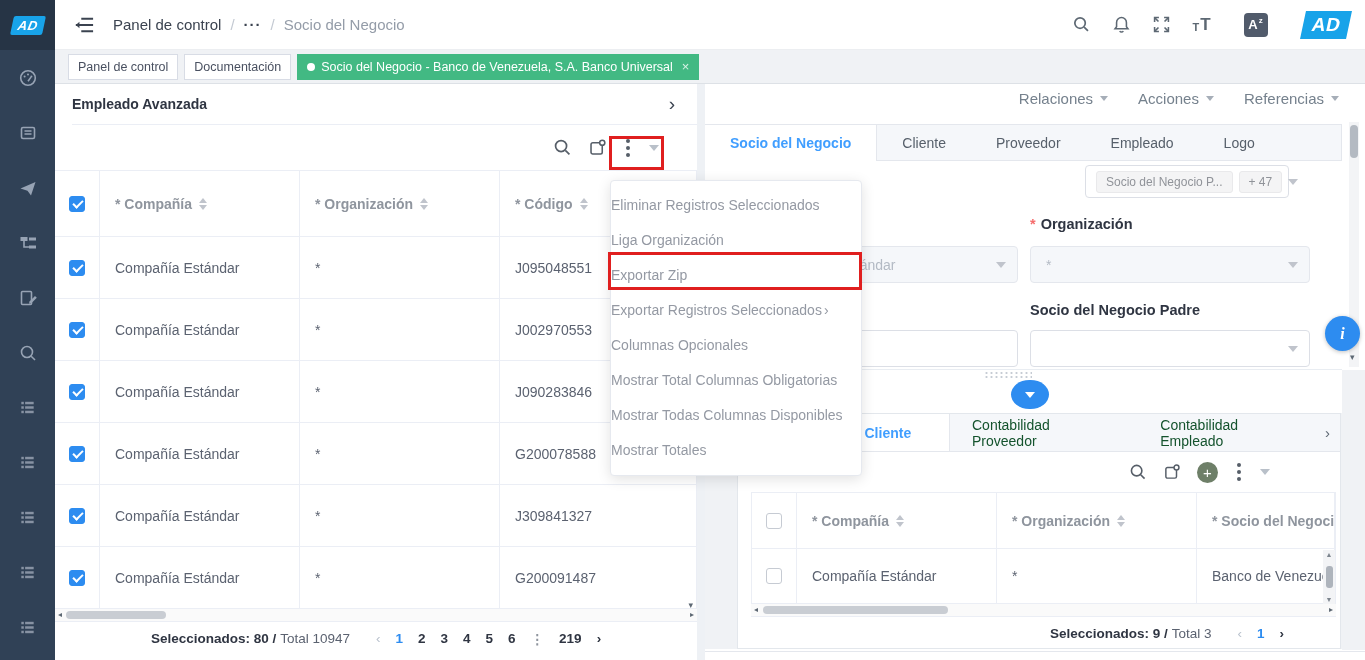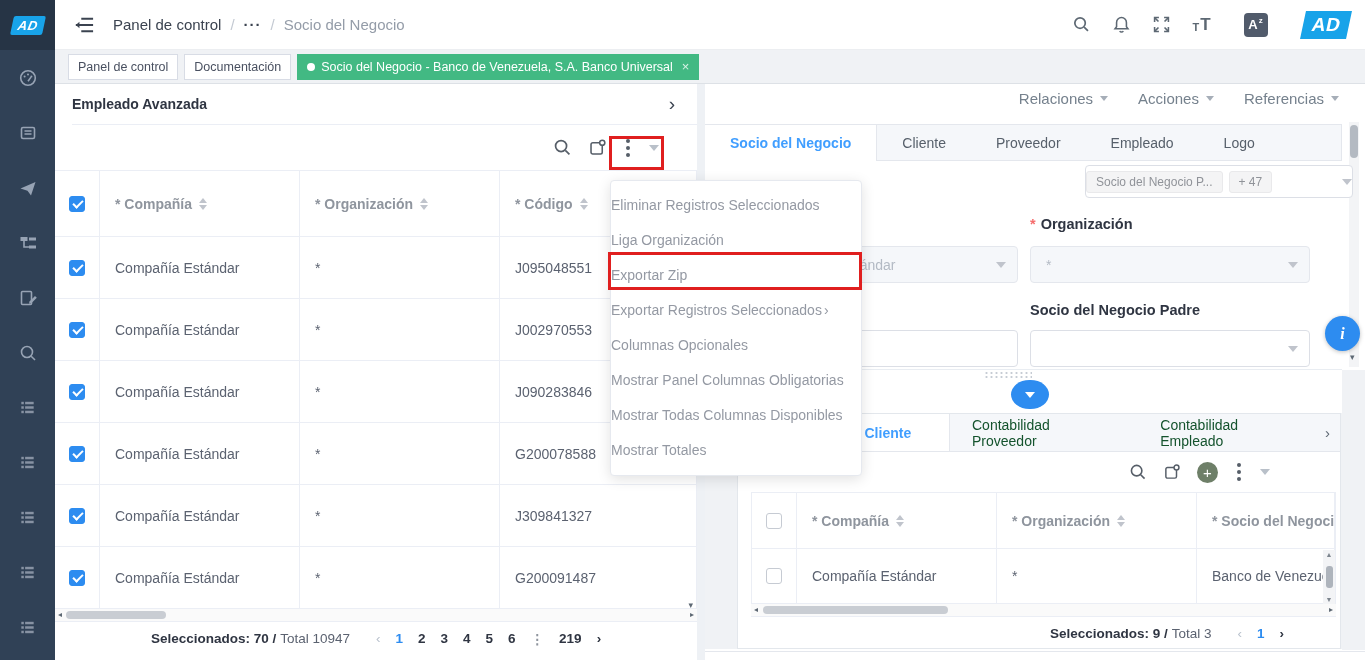--- a/index.html
+++ b/index.html
@@ -100,22 +100,22 @@
   .links{position:absolute;top:6px;right:26px;display:flex;gap:30px;font-size:15px;color:#75818d}
   .lk{display:flex;align-items:center;gap:7px;cursor:pointer}
   .lk .c{width:0;height:0;border-left:4px solid transparent;border-right:4px solid transparent;
          border-top:5px solid #a6aeb8}
   .rtabs{position:absolute;left:0;top:40px;width:637px;height:37px;background:#f5f7fa;
          border:1px solid #e4e7ed;border-left:none;display:flex}
   .rtab{padding:0 25px;display:flex;align-items:center;font-size:14px;color:#57606b;cursor:pointer}
   .rtab.on{background:#fff;color:#409eff;font-weight:bold;border-right:1px solid #e4e7ed;margin-bottom:-1px}
   .vsb{position:absolute;left:644px;top:38px;width:10px;height:245px;background:#f3f4f6}
   .vsb .vt{position:absolute;left:1px;top:3px;width:8px;height:33px;background:#b4bac2;border-radius:4px}
-  .msel{position:absolute;left:380px;top:81px;width:268px;height:33px;border:1px solid #dcdfe6;
-        border-radius:4px;background:#fff;display:flex;align-items:center;gap:6px;padding:0 0;cursor:pointer}
+  .msel{position:absolute;left:380px;top:81px;width:204px;height:33px;border:1px solid #dcdfe6;
+        border-radius:4px;background:#fff;display:flex;align-items:center;gap:6px;padding:0 10px;cursor:pointer}
   .mtag{background:#f4f4f5;border:1px solid #e9e9eb;border-radius:3px;color:#909399;font-size:12px;
         padding:3px 9px;white-space:nowrap}
   .msel .chevdn{margin-left:auto;border-top-color:#c0c4cc}
   .flabel{position:absolute;font-size:14.5px;font-weight:bold;color:#2f3542}
   .req{color:#f56c6c;margin-right:5px;font-weight:bold}
   .sel,.inp{position:absolute;height:37px;border-radius:4px;font-size:14px;display:flex;
             align-items:center;padding:0 28px 0 15px;white-space:nowrap;overflow:hidden}
   .sel{border:1px solid #dcdfe6;background:#fff;cursor:pointer}
   .sel.dis{background:#f5f7fa;border-color:#e4e7ed;color:#b3bac4;cursor:not-allowed}
   .inp{border:1px solid #dcdfe6;background:#fff}
@@ -398,21 +398,21 @@
       <div class="td">*</div>
       <div class="td">G200091487</div>
     </div>
     <div class="hs">
       <span class="arr" style="left:3px">◂</span>
       <span class="thumb" style="left:11px;width:100px"></span>
       <span class="arr" style="right:3px">▸</span>
     </div>
     <span class="vdown" style="right:4px;bottom:50px">▾</span>
     <div class="lf">
-      <span class="sel-b">Seleccionados: 70 /</span>
+      <span class="sel-b">Seleccionados: 80 /</span>
       <span class="tot">Total 10947</span>
       <div class="pag">
         <span class="lt">‹</span>
         <span class="on">1</span>
         <span>2</span>
         <span>3</span>
         <span>4</span>
         <span>5</span>
         <span>6</span>
         <span class="mi3">⋮</span>
@@ -557,21 +557,21 @@
     </div>
     <div class="botline"></div>
   </div>
 
   <div class="menu">
     <div class="mi">Eliminar Registros Seleccionados</div>
     <div class="mi">Liga Organización</div>
     <div class="mi">Exportar Zip</div>
     <div class="mi"><span>Exportar Registros Seleccionados</span><span class="subarr">›</span></div>
     <div class="mi">Columnas Opcionales</div>
-    <div class="mi">Mostrar Panel Columnas Obligatorias</div>
+    <div class="mi">Mostrar Total Columnas Obligatorias</div>
     <div class="mi">Mostrar Todas Columnas Disponibles</div>
     <div class="mi">Mostrar Totales</div>
   </div>
 
   <div class="rbox" style="left:609px;top:136px;width:55px;height:34px"></div>
   <div class="rbox" style="left:608px;top:252px;width:254px;height:38px"></div>
 
 </div>
 
 </body></html>

